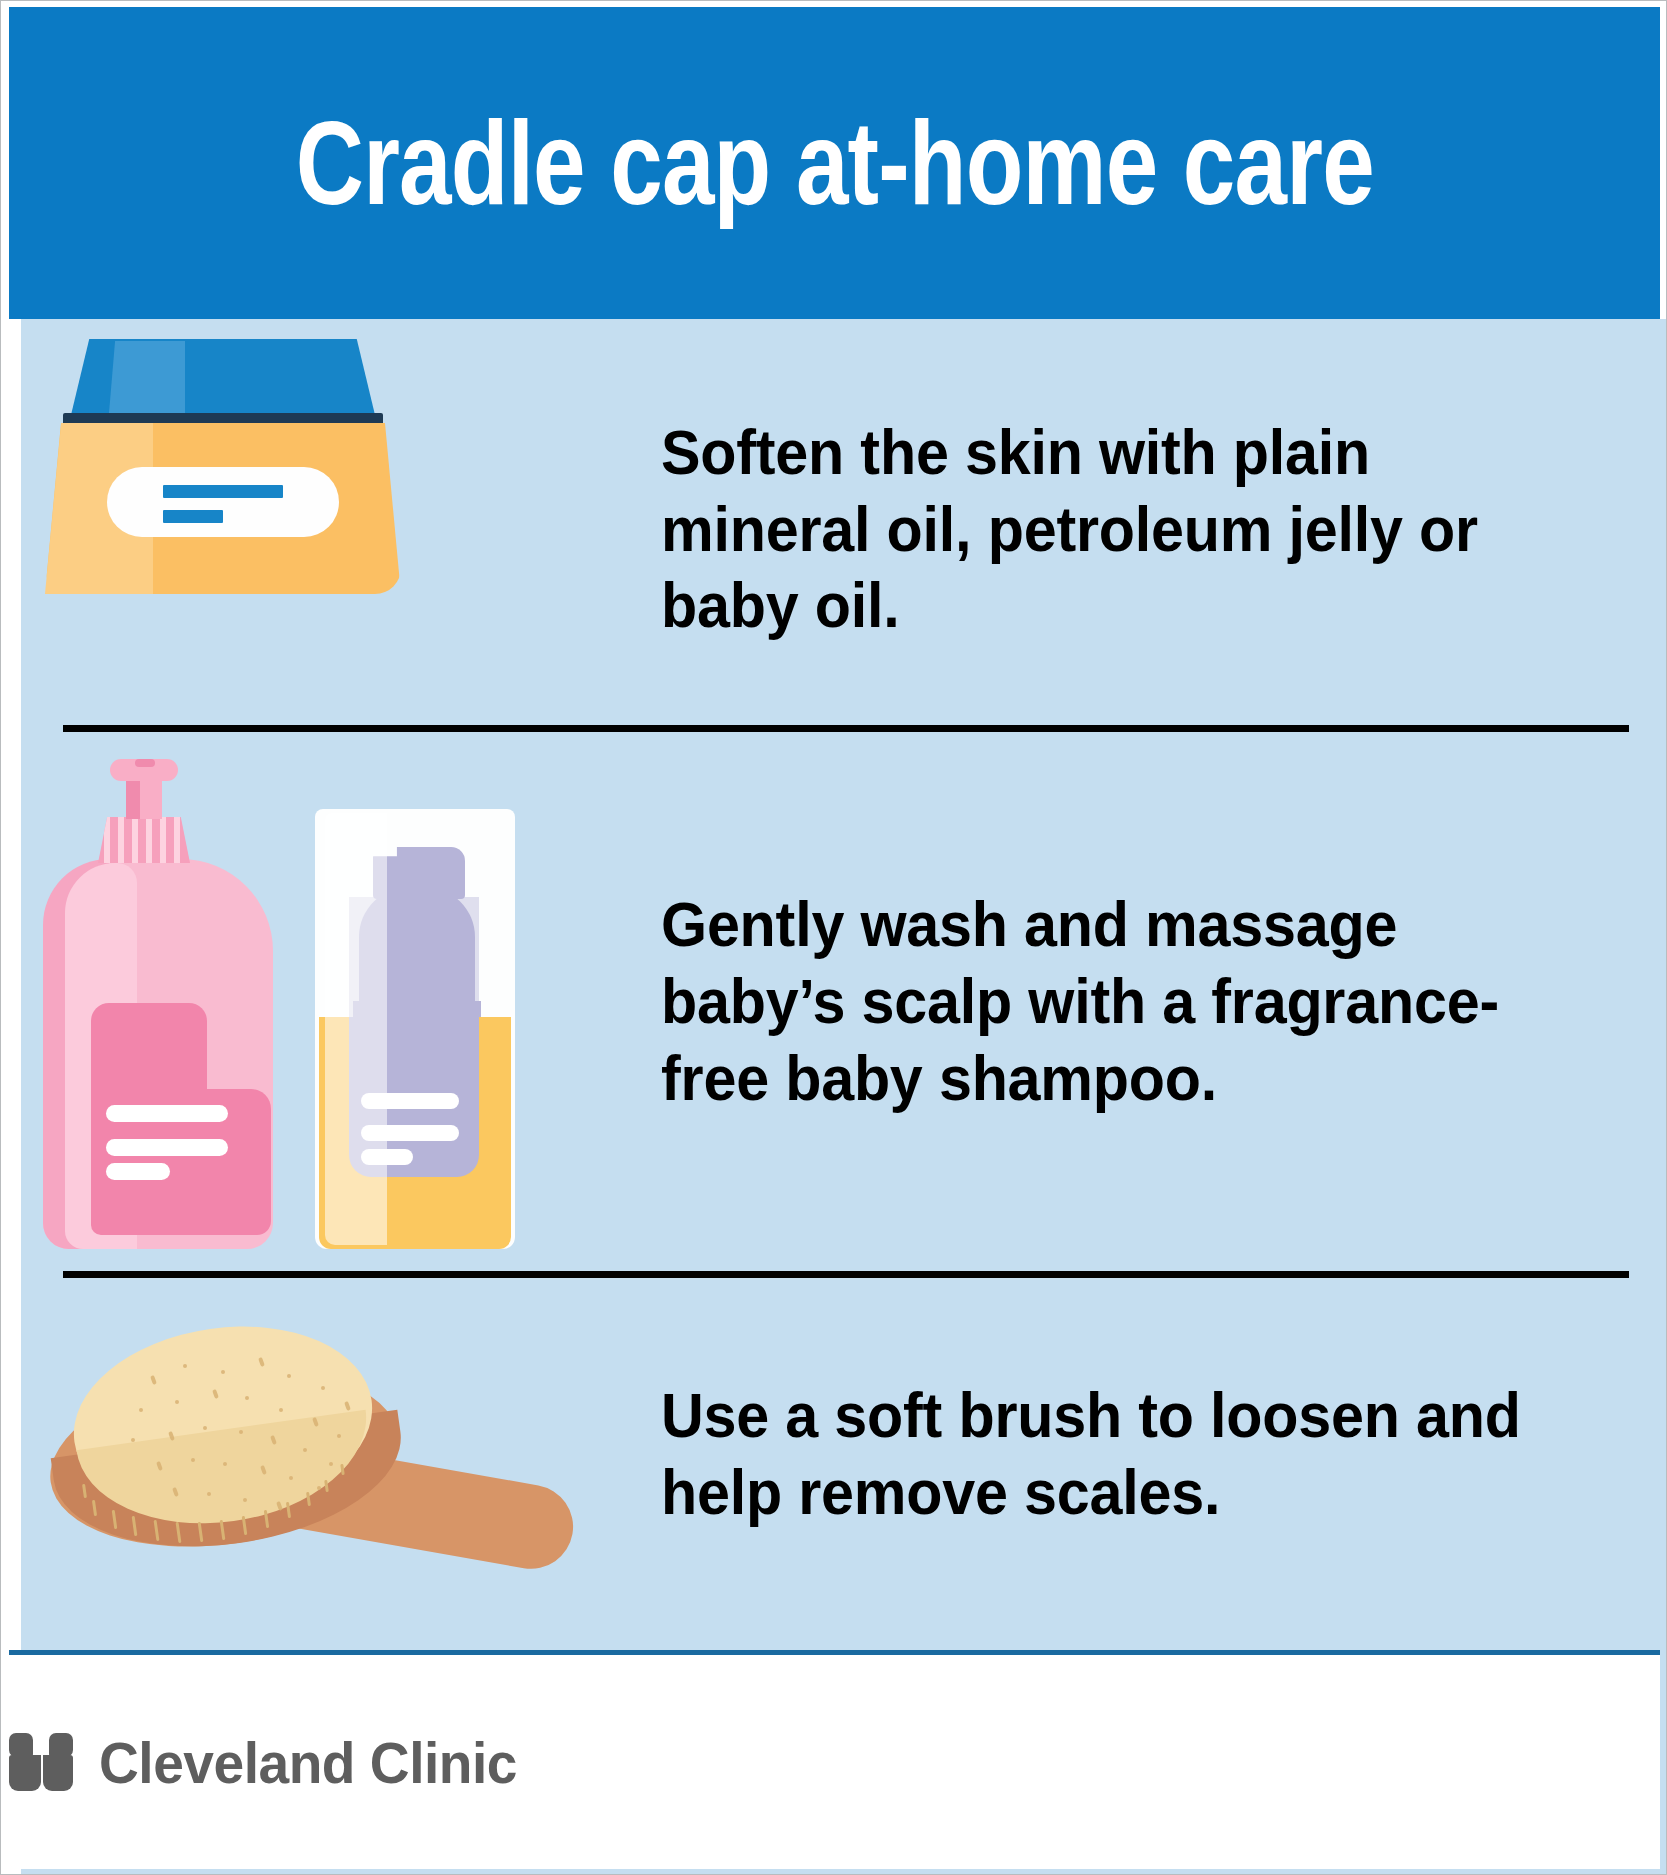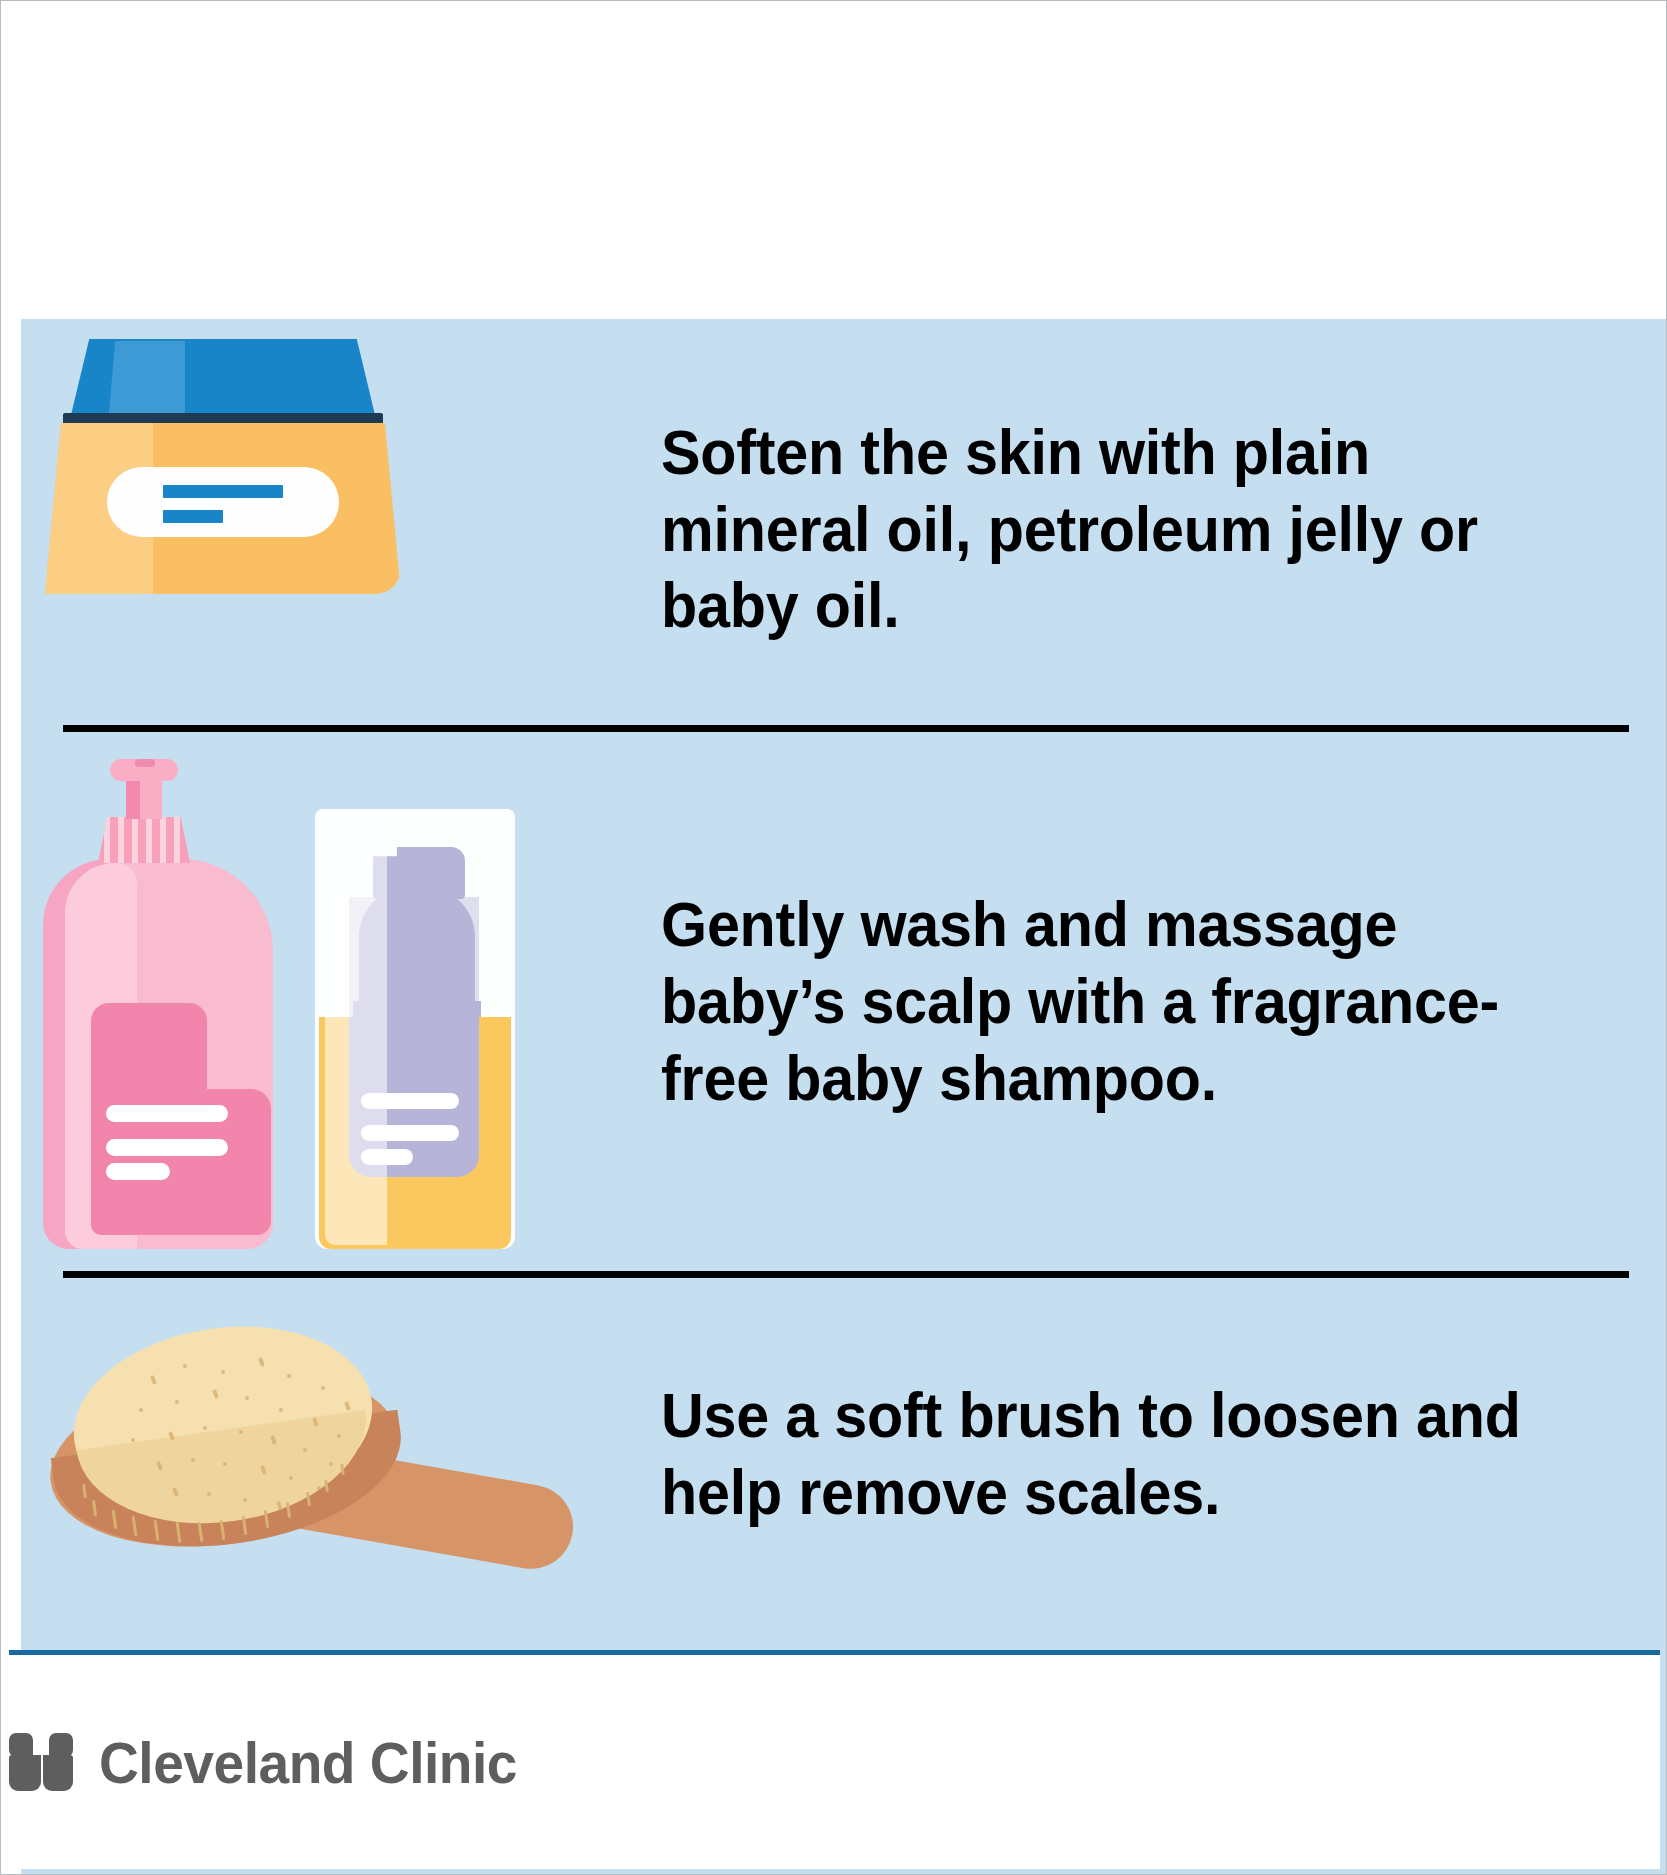--- a/index.html
+++ b/index.html
@@ -310,20 +310,23 @@
     transform: scaleX(0.95);
     transform-origin: left center;
     white-space: nowrap;
   }
 </style>
 </head>
 <body>
 
 <div class="infographic">
 
+  <div class="header">
+    <div class="header-title">Cradle cap at-home care</div>
+  </div>
 
   <div class="body-panel">
 
     <div class="row" id="row-1">
       <div class="row-art">
         <div class="jar">
           <div class="jar-lid"></div>
           <div class="jar-lid-hl"></div>
           <div class="jar-lid-rim"></div>
           <div class="jar-body"></div>

